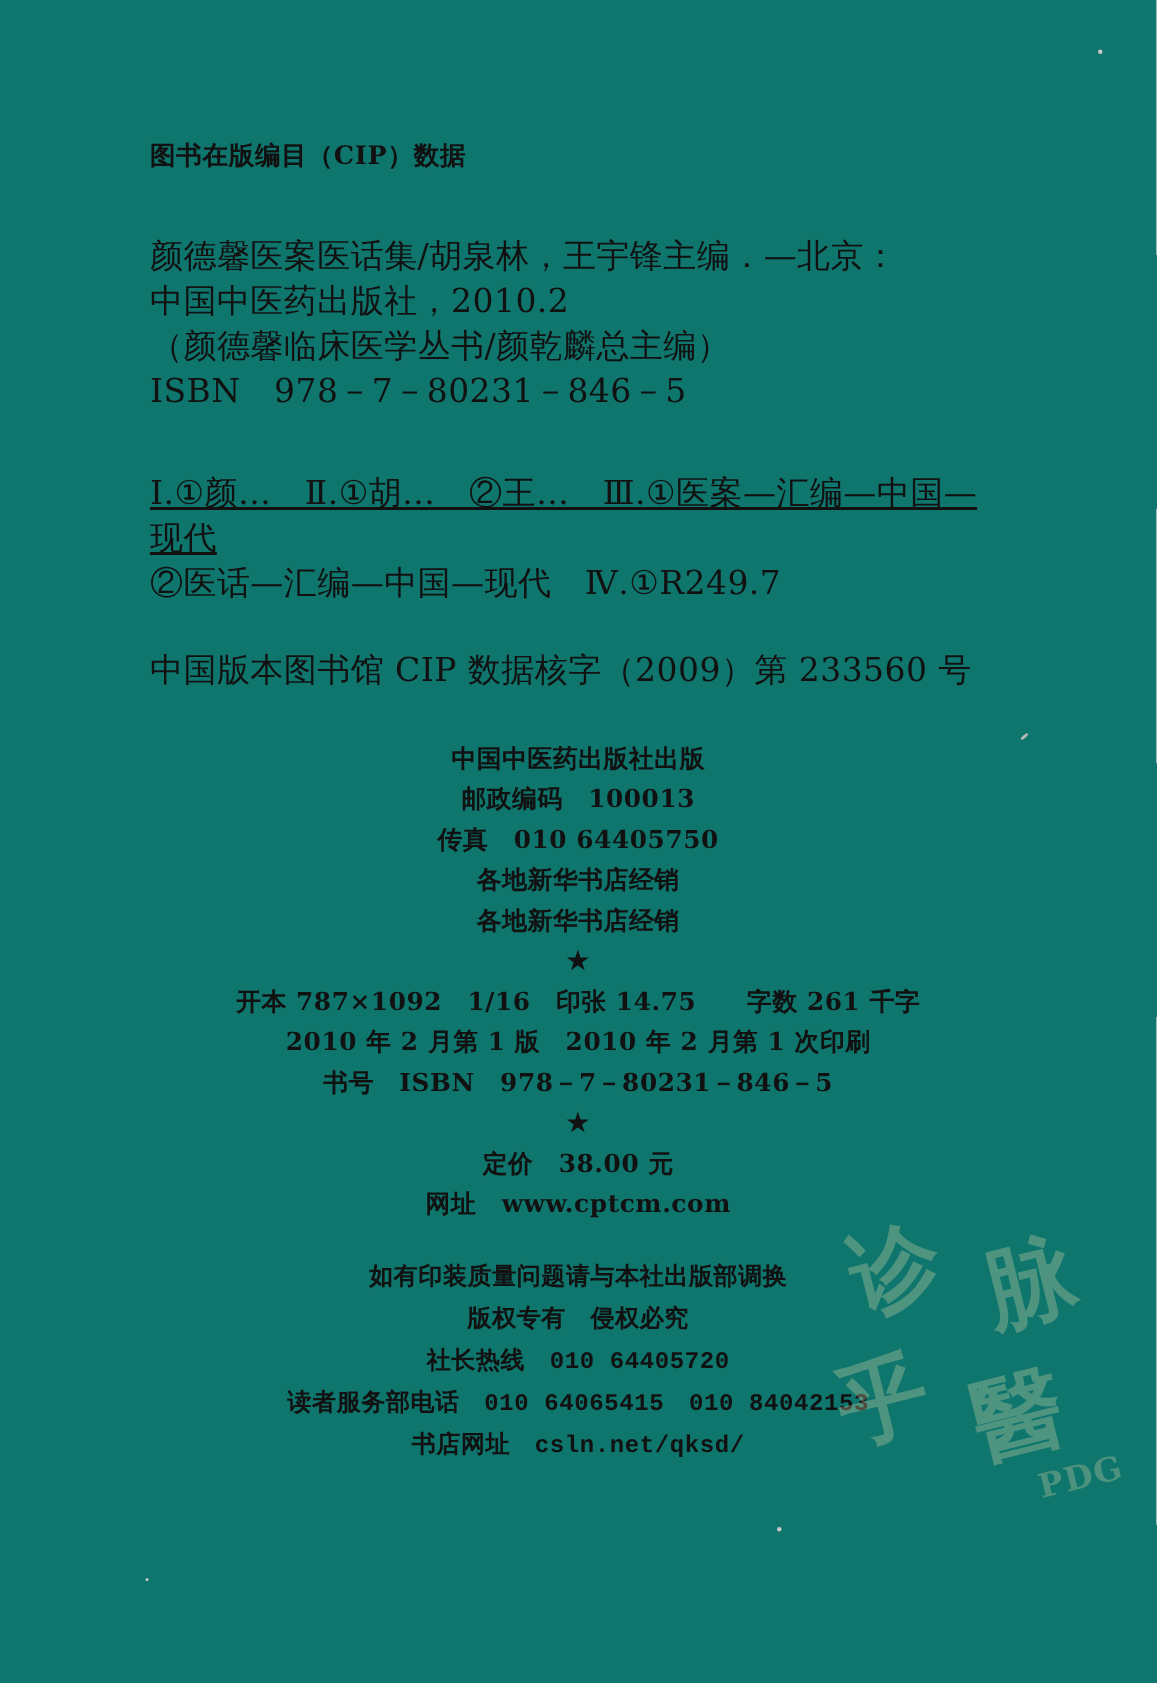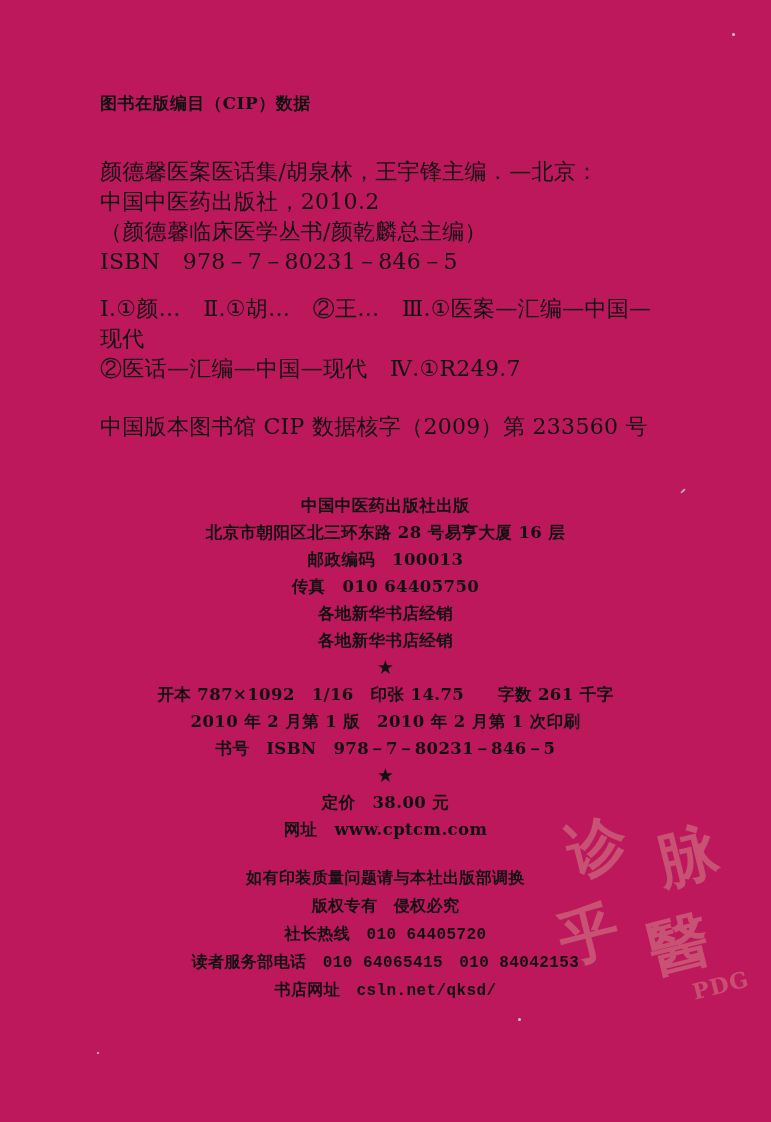--- a/index.html
+++ b/index.html
@@ -11,21 +11,21 @@
     width: 771px;
     height: 1122px;
     position: relative;
     font-family: "DejaVu Serif", "Liberation Serif", serif;
     color: #111111;
     overflow: hidden;
   }
   .page {
     position: absolute;
     inset: 0;
-    background: #be185d;
+    background: #0f766e;
   }
   
   .speck {
     position: absolute;
     background: #c9c9c9;
     border-radius: 50%;
   }
   .s1 { left: 732px; top: 33px; width: 3px; height: 3px; }
   .s2 { left: 680px; top: 490px; width: 6px; height: 2px; transform: rotate(-40deg); background:#b5b5b5; }
   .s3 { left: 518px; top: 1018px; width: 3px; height: 3px; }
@@ -42,21 +42,21 @@
     font-size: 17px;
     letter-spacing: 0.5px;
     margin: 0 0 42px 0;
   }
   .cip-line {
     font-size: 22px;
     line-height: 30px;
     margin: 0;
     letter-spacing: 0.3px;
   }
-  .gap-lg { margin-top: 17px; }
+  .gap-lg { margin-top: 38px; text-decoration: underline; }
   .gap-md { margin-top: 28px; }
 
   .imprint {
     position: absolute;
     left: 0;
     right: 0;
     top: 492px;
     text-align: center;
   }
   .imprint div {
@@ -150,21 +150,20 @@
     <p class="cip-line">ISBN　978－7－80231－846－5</p>
 
     <p class="cip-line gap-lg">Ⅰ.①颜…　Ⅱ.①胡…　②王…　Ⅲ.①医案—汇编—中国—现代</p>
     <p class="cip-line">②医话—汇编—中国—现代　Ⅳ.①R249.7</p>
 
     <p class="cip-line gap-md">中国版本图书馆 CIP 数据核字（2009）第 233560 号</p>
   </div>
 
   <div class="imprint">
     <div>中国中医药出版社出版</div>
-    <div>北京市朝阳区北三环东路 28 号易亨大厦 16 层</div>
     <div>邮政编码　100013</div>
     <div>传真　010 64405750</div>
     <div>各地新华书店经销</div>
     <div>各地新华书店经销</div>
     <div class="star">★</div>
     <div class="spec spec-wide">开本 787×1092　1/16　印张 14.75　　字数 261 千字</div>
     <div class="spec">2010 年 2 月第 1 版　2010 年 2 月第 1 次印刷</div>
     <div class="spec">书号　ISBN　978－7－80231－846－5</div>
     <div class="star">★</div>
     <div class="price">定价　38.00 元</div>

